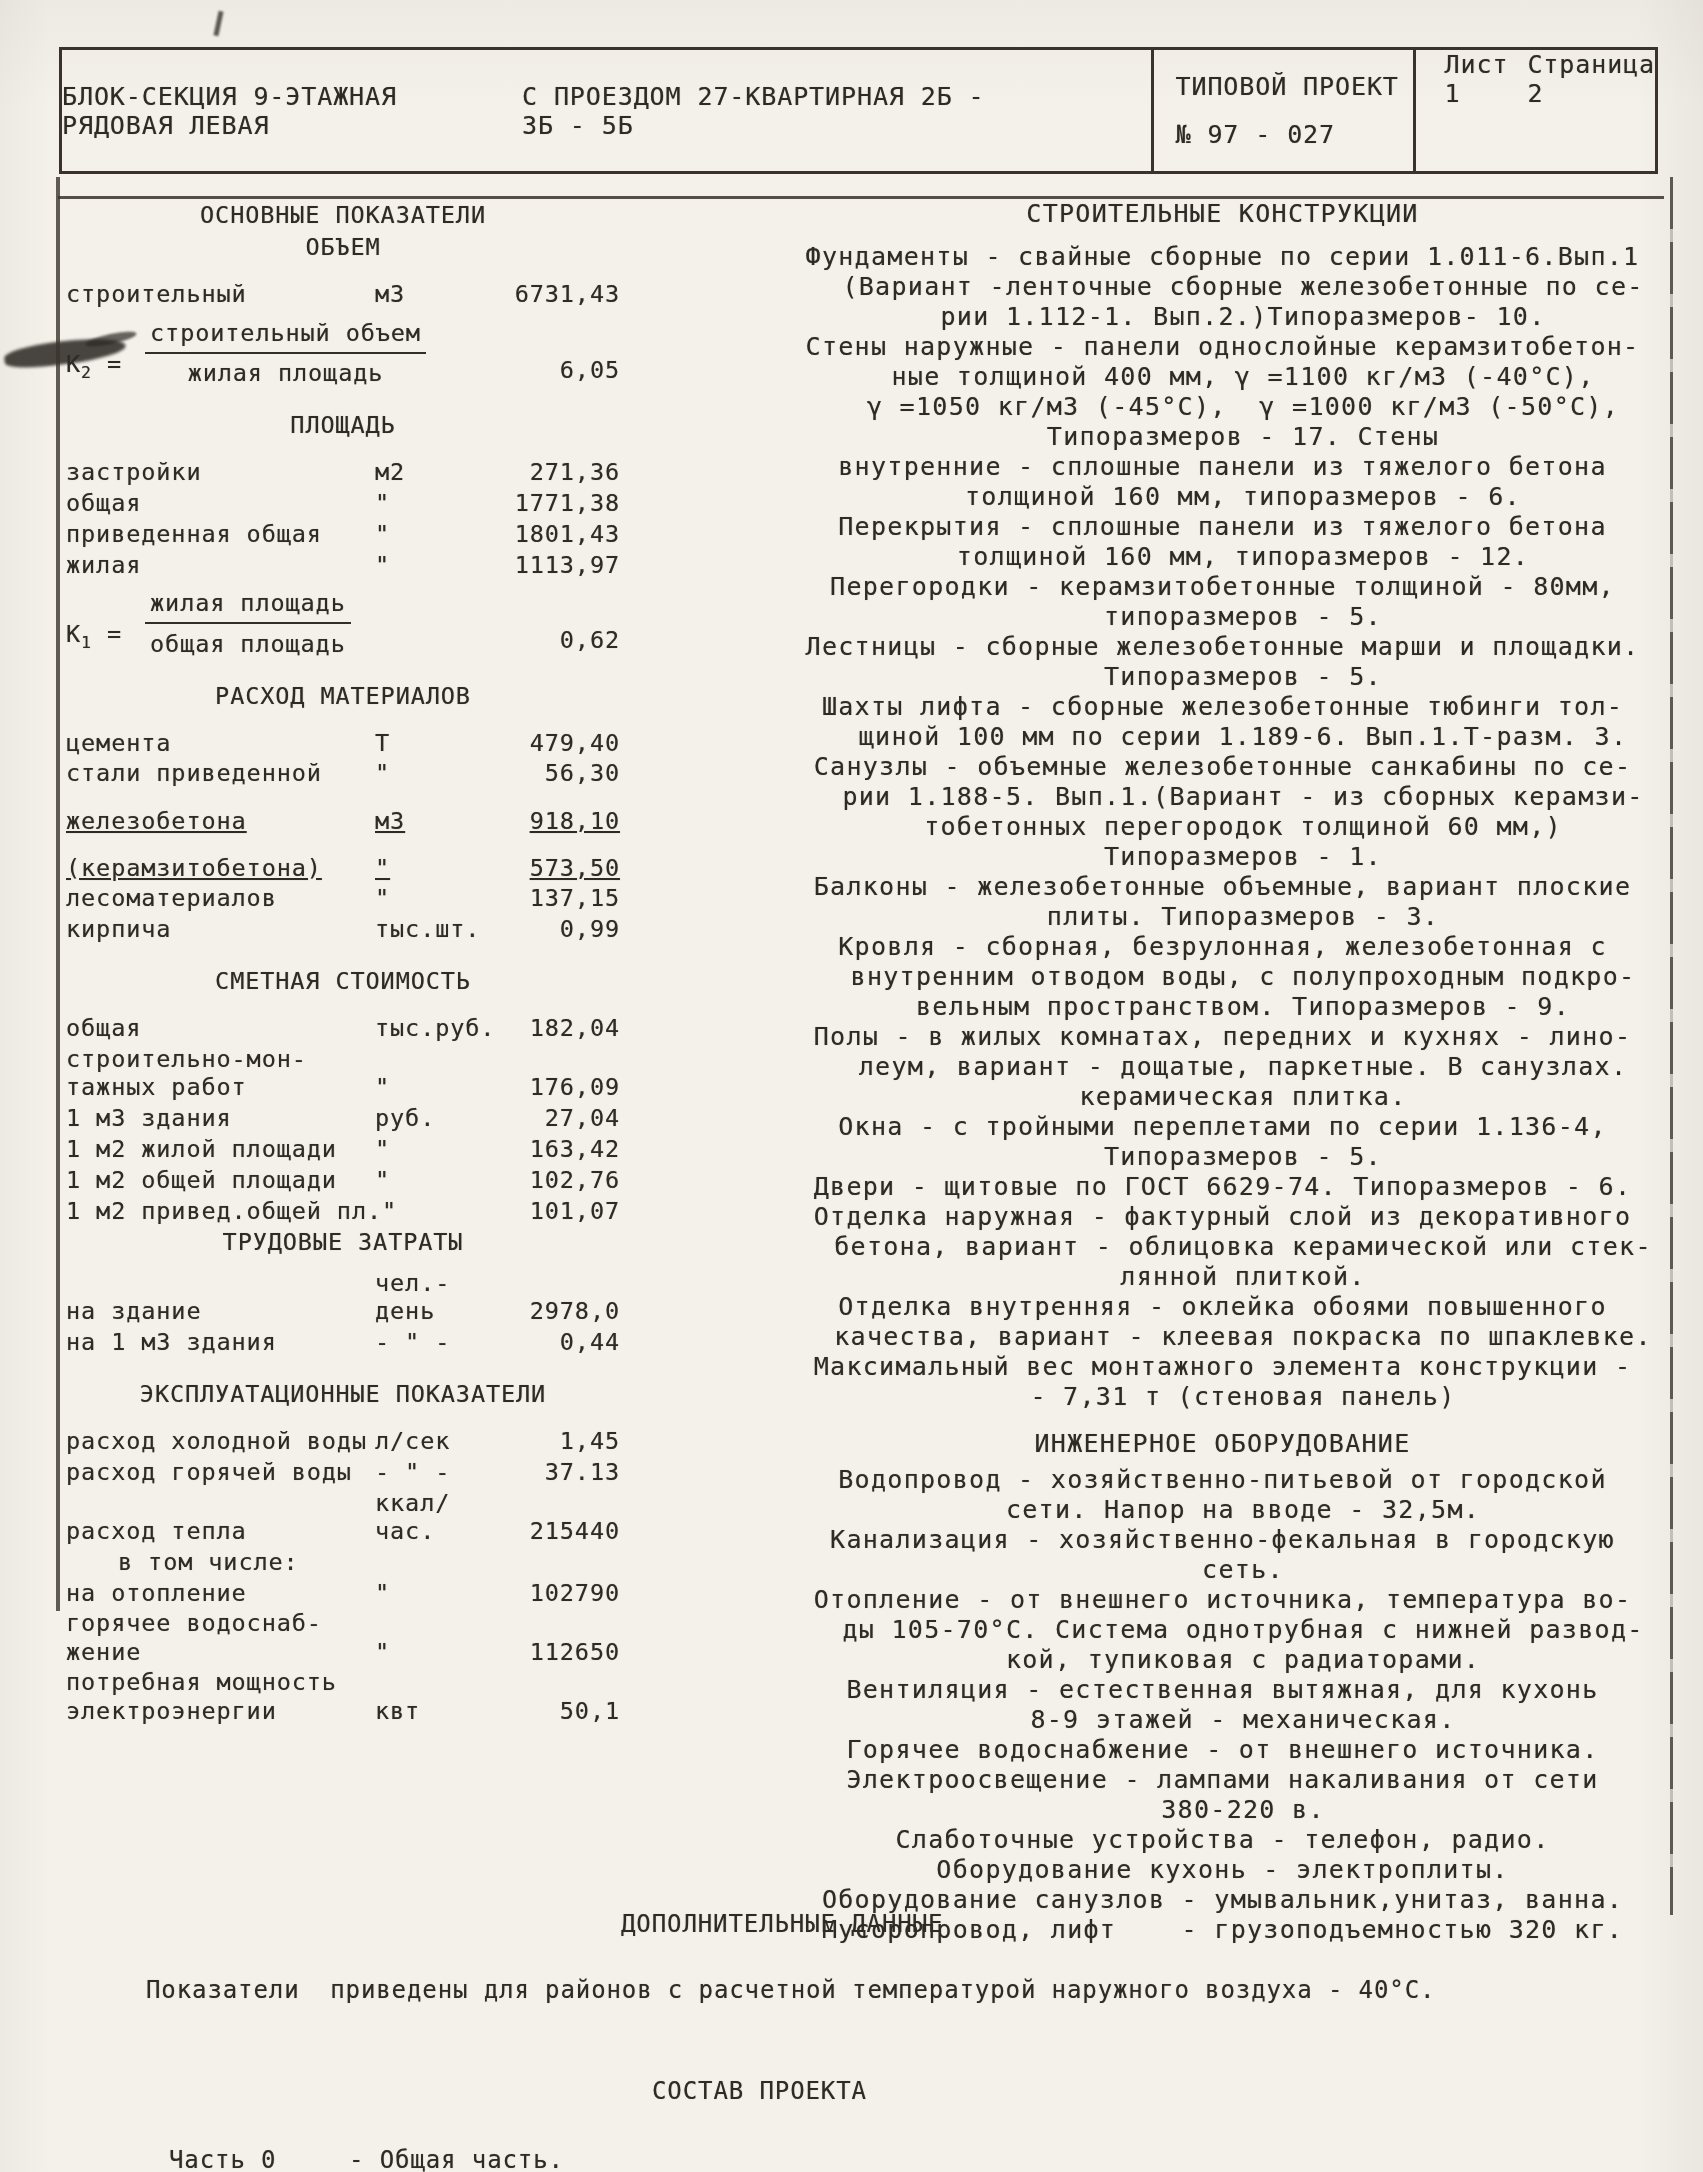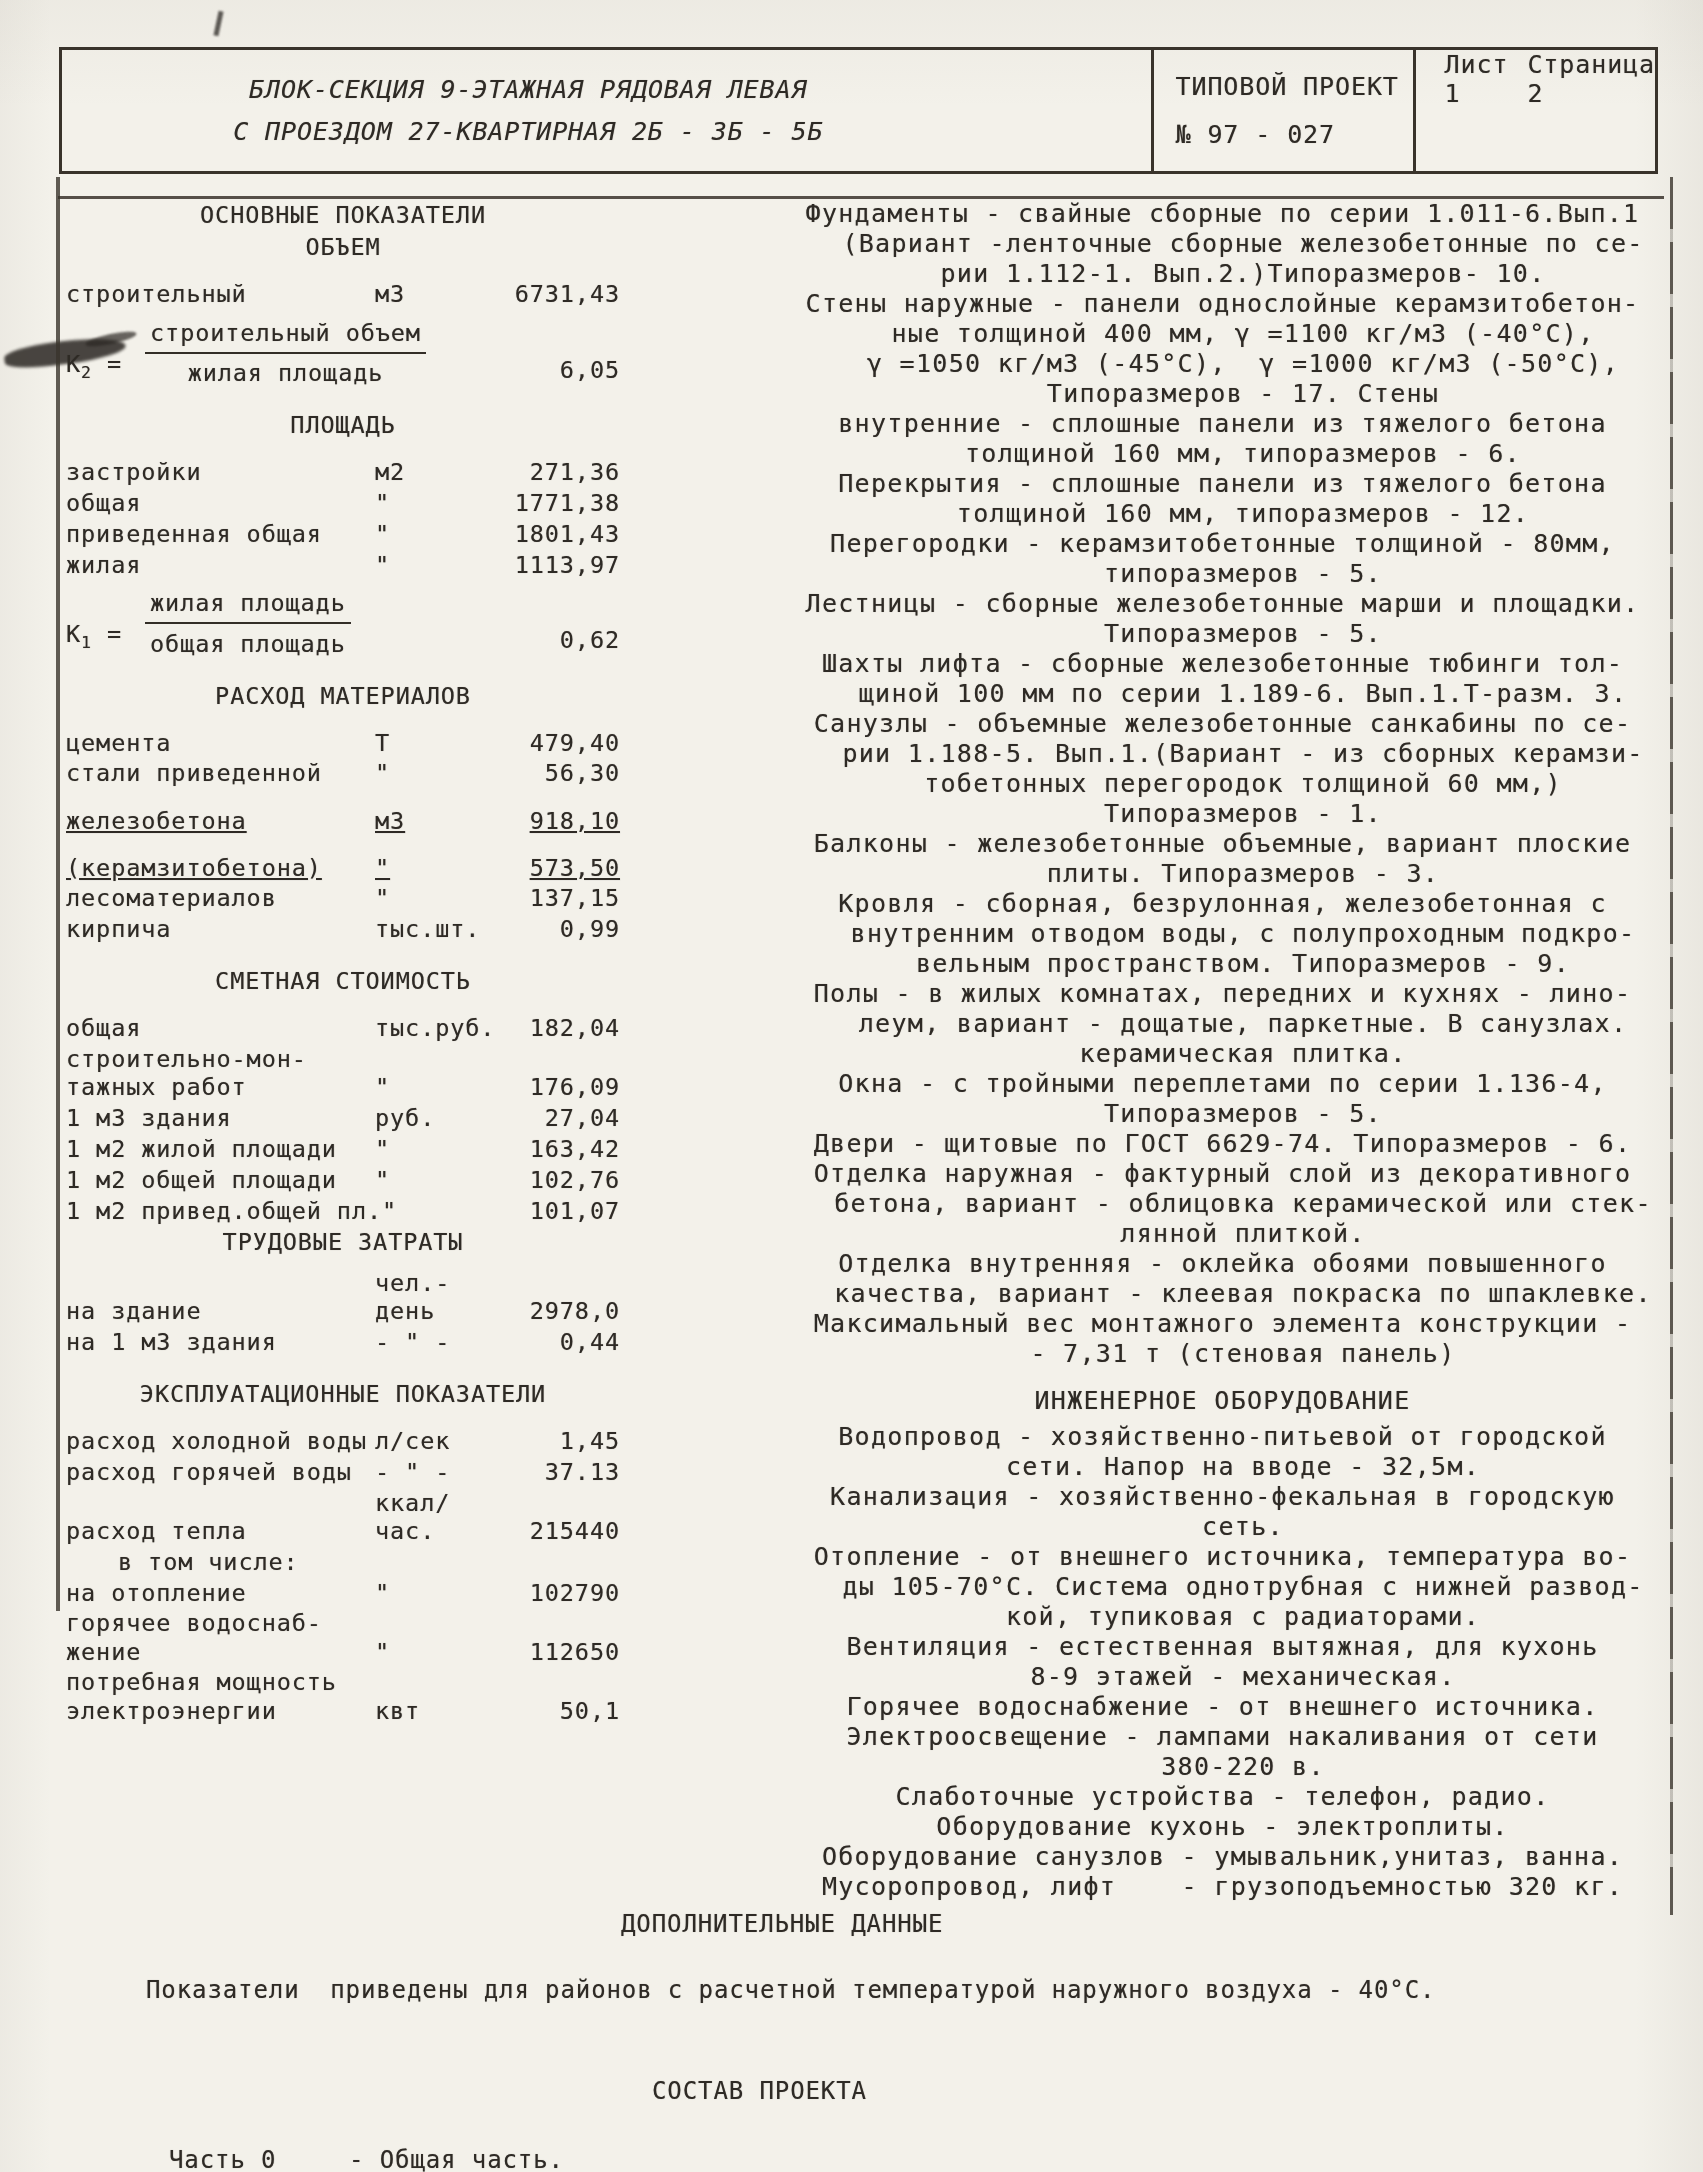--- a/index.html
+++ b/index.html
@@ -10,21 +10,21 @@
       linear-gradient(180deg, rgba(120,110,95,.05) 0%, rgba(0,0,0,0) 4%, rgba(0,0,0,0) 94%, rgba(90,82,70,.08) 100%),
       linear-gradient(90deg, rgba(110,100,88,.05) 0%, rgba(0,0,0,0) 3%, rgba(0,0,0,0) 96%, rgba(110,100,88,.07) 100%);
     font-family:"DejaVu Sans Mono","Liberation Mono",monospace;
     color:#2e2a25;
     text-shadow:0 0 0.9px rgba(46,42,37,.38), 0.4px 0.4px 0 rgba(46,42,37,.12);
   }
   
   .header{position:absolute;left:59px;top:47px;width:1599px;height:127px;
     border:3px solid #39332b;display:flex;box-sizing:border-box;font-size:25px;letter-spacing:0.9px;}
   .h-cell1{width:1107px;box-sizing:border-box;border-right:3px solid #39332b;
-    display:flex;flex-direction:column;justify-content:center;align-items:center;gap:13px;padding-right:156px;font-style:italic;}
+    display:flex;flex-direction:row;justify-content:center;align-items:center;gap:13px;padding-right:156px;}
   .h-cell2{width:266px;box-sizing:border-box;border-right:3px solid #39332b;
     display:flex;flex-direction:column;justify-content:center;gap:19px;padding-left:22px;}
   .h-cell3{flex:1;display:flex;flex-direction:row;justify-content:center;gap:19px;padding-left:29px;}
   .rule2{position:absolute;left:58px;top:196px;width:1606px;height:2.6px;background:#39332b;opacity:.85;}
   
   .border-left{position:absolute;left:56px;top:177px;width:3.5px;height:1434px;background:#3a342c;opacity:.8;}
   .border-right{position:absolute;left:1670px;top:177px;width:2.6px;height:1738px;
     background:repeating-linear-gradient(180deg,#3a342c 0 52px,rgba(58,52,44,.3) 52px 65px);opacity:.8;}
   
   .left-col{position:absolute;left:66px;top:201px;width:554px;font-size:23.5px;letter-spacing:0.9px;}
@@ -302,20 +302,21 @@
           <div>электроэнергии</div>
         </div>
         <div class="i-unit">квт</div>
         <div class="i-value">50,1</div>
       </div>
     </div>
 </div>
 
 <div class="right-col">
   <div>
+      <div class="rc-heading">СТРОИТЕЛЬНЫЕ КОНСТРУКЦИИ</div>
       <div class="para">
         <div class="r-line">Фундаменты - свайные сборные по серии 1.011-6.Вып.1</div>
         <div class="r-line cont">(Вариант -ленточные сборные железобетонные по се-</div>
         <div class="r-line cont">рии 1.112-1. Вып.2.)Типоразмеров- 10.</div>
       </div>
       <div class="para">
         <div class="r-line">Стены наружные - панели однослойные керамзитобетон-</div>
         <div class="r-line cont">ные толщиной 400 мм, γ =1100 кг/м3 (-40°С),</div>
         <div class="r-line cont">γ =1050 кг/м3 (-45°С),  γ =1000 кг/м3 (-50°С),</div>
         <div class="r-line cont">Типоразмеров - 17. Стены</div>

